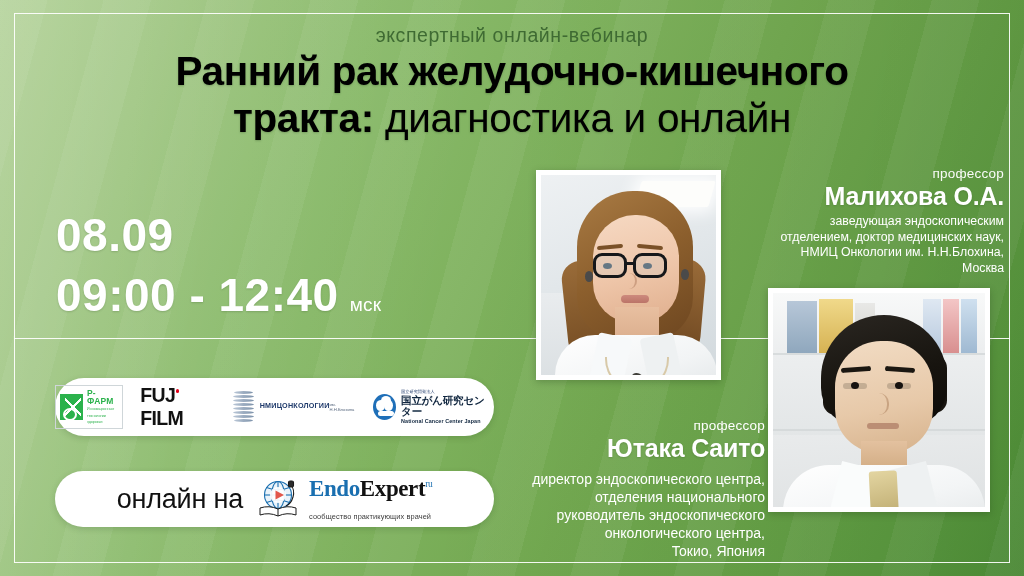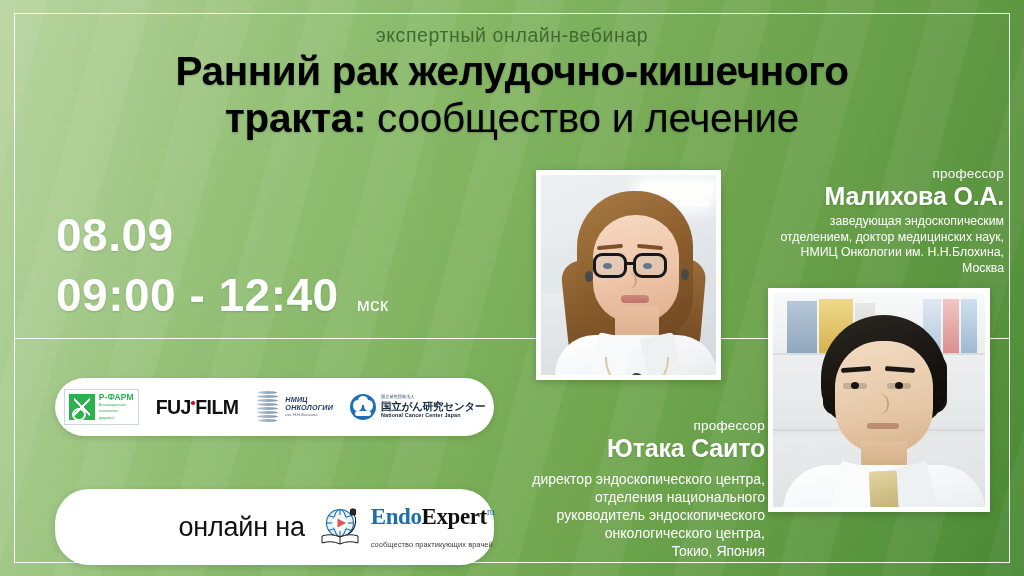--- a/index.html
+++ b/index.html
@@ -75,21 +75,21 @@
     position:absolute; left:56px; top:212px;
     color:#ffffff;
   }
   .dt-date {
     font-size:46px; font-weight:800; letter-spacing:0.5px;
     line-height:1.0;
     text-shadow:0 1px 2px rgba(40,70,30,0.22);
   }
   .dt-time-row {
     margin-top:14px;
-    display:flex; align-items:baseline; gap:18px;
+    display:flex; align-items:baseline; gap:11px;
   }
   .dt-time {
     font-size:46px; font-weight:800; letter-spacing:0.5px;
     line-height:1.0;
     text-shadow:0 1px 2px rgba(40,70,30,0.22);
   }
   .dt-tz { font-size:19px; font-weight:500; letter-spacing:0.3px; }
 
   
   .photo {
@@ -274,21 +274,21 @@
 
   
   .pill {
     position:absolute;
     background:#ffffff;
     border-radius:34px;
     box-shadow:0 2px 6px rgba(30,60,20,0.18);
     display:flex; align-items:center;
   }
   #partners-bar { left:55px; top:378px; width:439px; height:58px; justify-content:center; gap:17px; }
-  #online-bar   { left:55px; top:489px; width:439px; height:76px; justify-content:flex-end; gap:14px; }
+  #online-bar   { left:55px; top:471px; width:439px; height:56px; justify-content:center; gap:14px; }
 
   
   .rpharm { display:flex; align-items:center; gap:4px; border:1px solid #cfd6d9; padding:3px 4px; }
   .rpharm-mark {
     width:26px; height:26px; background:#2bb24c; position:relative; overflow:hidden;
   }
   .rpharm-mark::before {
     content:""; position:absolute; left:5px; top:3px; width:16px; height:20px;
     background:
       linear-gradient(45deg, transparent 46%, #fff 46%, #fff 54%, transparent 54%),
@@ -310,21 +310,21 @@
   }
 
   
   .nmic { display:flex; align-items:center; gap:5px; }
   .nmic-mark { width:25px; height:34px; position:relative; }
   .nmic-mark i {
     position:absolute; left:2px; width:21px; height:3px; display:block;
     background:linear-gradient(90deg,#b9c6d6,#7e93ab);
     border-radius:50%;
   }
-  .nmic-txt { display:flex; flex-direction:column; line-height:1.05;font-style:italic; }
+  .nmic-txt { display:flex; line-height:1.05; }
   .nmic-l1 { font-size:7.2px; font-weight:700; color:#1f3a6b; letter-spacing:0.2px; }
   .nmic-l2 { font-size:7.2px; font-weight:700; color:#1f3a6b; letter-spacing:0.2px; }
   .nmic-l3 { font-size:4.2px; color:#5a6a80; margin-top:1.5px; }
 
   
   .nccj { display:flex; align-items:center; gap:5px; }
   .nccj-mark {
     width:26px; height:26px; border-radius:50%;
     background:#1f6fb8; position:relative; overflow:hidden;
   }
@@ -357,21 +357,21 @@
 <div class="bg"></div>
 <div class="bg-stripes"></div>
 <div class="bg-sheen"></div>
 <div class="frame"></div>
 <div class="divider"></div>
 
 <div class="kicker">экспертный онлайн-вебинар</div>
 
 <div class="title">
   <span class="l1">Ранний рак желудочно-кишечного</span>
-  <span class="l2"><b>тракта:</b><span> сообщество и лечение</span></span>
+  <span class="l2"><b>тракта:</b><span> диагностика и онлайн</span></span>
 </div>
 
 <div class="datetime">
   <div class="dt-date">08.09</div>
   <div class="dt-time-row">
     <div class="dt-time">09:00 - 12:40</div>
     <div class="dt-tz">мск</div>
   </div>
 </div>
 

